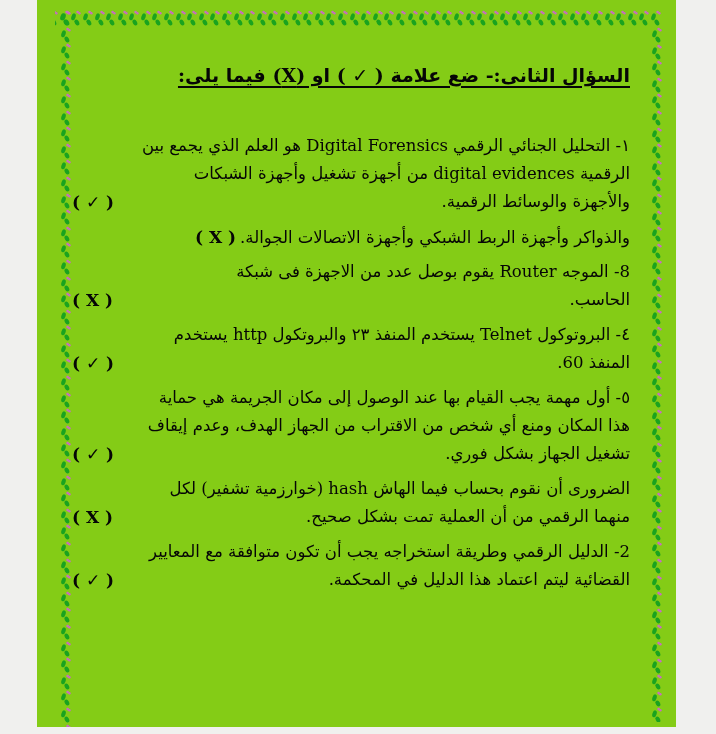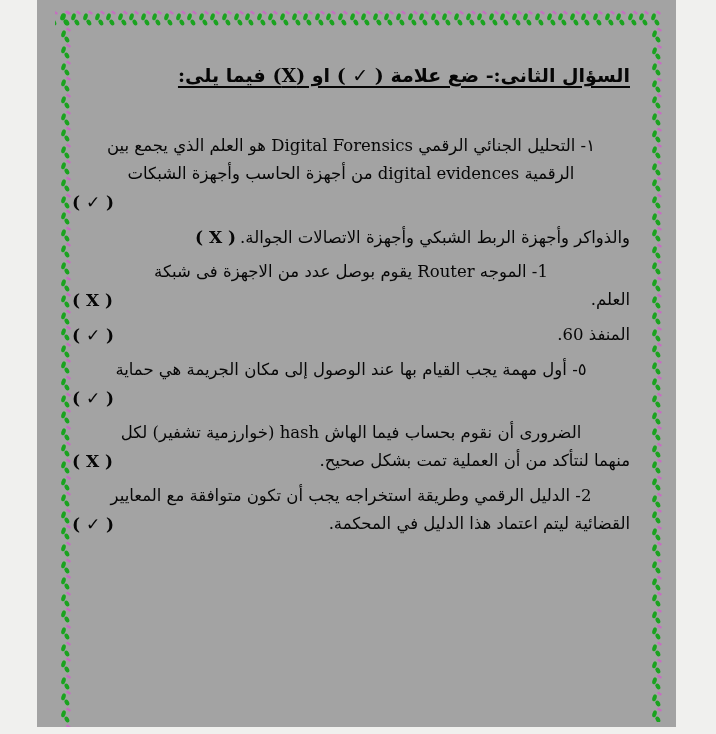--- a/index.html
+++ b/index.html
@@ -4,21 +4,21 @@
 <style>
   html,body{margin:0;padding:0;}
   body{
     width:716px;height:734px;overflow:hidden;position:relative;
     background:#f0f0ee;
     font-family:"DejaVu Serif","DejaVu Sans",serif;
     -webkit-font-smoothing:antialiased;
   }
   .page{
     position:absolute;left:37px;top:0;width:639px;height:727px;
-    background:#a3a3a3;
+    background:#84cc16;
   }
   
   .strip{position:absolute;overflow:hidden;display:flex;}
   .strip-top{left:18px;top:10px;width:606px;height:18px;flex-direction:row;}
   .strip-left{left:17px;top:10px;width:17px;height:717px;flex-direction:column;}
   .strip-right{left:608px;top:27px;width:17px;height:695px;flex-direction:column;}
   .motif{flex:0 0 auto;line-height:0;}
   .strip-top .motif{width:11.6px;height:17px;}
   .strip-left .motif,.strip-right .motif{width:12px;height:16.6px;}
   
@@ -27,21 +27,21 @@
     direction:rtl;text-align:right;color:#060606;
     font-size:16.5px;line-height:28px;
   }
   .title{
     margin-top:60px;margin-bottom:42px;
     font-weight:bold;font-size:19px;line-height:30px;
     text-decoration:underline;text-decoration-thickness:1.8px;text-underline-offset:4px;
     white-space:nowrap;
   }
   .item{margin:0 0 7px 0;}
-  .line{white-space:nowrap;height:28px;text-align:center;}
+  .line{white-space:nowrap;height:28px;}
   .lastline{position:relative;white-space:nowrap;height:28px;}
   .mark{font-weight:bold;font-size:17px;}
   .mark-tab{position:absolute;left:0;top:0;width:113px;text-align:left;direction:ltr;}
   .mark-inline{margin-right:4px;}
 </style>
 </head>
 <body>
 
 <div class="page">
   <div class="strip strip-top">
@@ -883,40 +883,42 @@
           <ellipse cx="3.5" cy="6.8" rx="2.1" ry="3.5" transform="rotate(18 3.5 6.8)" fill="#1aa31f"></ellipse>
           <ellipse cx="6.9" cy="12.5" rx="2.1" ry="3.2" transform="rotate(-28 6.9 12.5)" fill="#1aa31f"></ellipse>
         </svg></span>
     </div>
 
   <div class="content">
     <div class="title">السؤال الثانى:-  ضع علامة ( ✓ ) او (X) فيما يلى:</div>
     <div id="items">
         <div class="item">
           <div class="line">١- التحليل الجنائي الرقمي Digital Forensics  هو العلم الذي يجمع بين</div>
-          <div class="line">الرقمية digital evidences من أجهزة الحاسب وأجهزة الشبكات</div>
-          <div class="lastline"><span class="mark mark-tab">( ✓ )</span></div>
+          <div class="line">الرقمية digital evidences من أجهزة تشغيل وأجهزة الشبكات</div>
+          <div class="lastline"><span>والأجهزة والوسائط الرقمية.</span><span class="mark mark-tab">( ✓ )</span></div>
         </div>
         <div class="item">
           <div class="lastline"><span>والذواكر وأجهزة الربط الشبكي وأجهزة الاتصالات الجوالة.</span><span class="mark mark-inline">( X )</span></div>
         </div>
         <div class="item">
-          <div class="line">1- الموجه Router يقوم بوصل عدد من الاجهزة فى شبكة</div>
-          <div class="lastline"><span>العلم.</span><span class="mark mark-tab">( X )</span></div>
+          <div class="line">8- الموجه Router يقوم بوصل عدد من الاجهزة فى شبكة</div>
+          <div class="lastline"><span>الحاسب.</span><span class="mark mark-tab">( X )</span></div>
         </div>
         <div class="item">
+          <div class="line">٤- البروتوكول Telnet يستخدم المنفذ ٢٣ والبروتكول http  يستخدم</div>
           <div class="lastline"><span>المنفذ 60.</span><span class="mark mark-tab">( ✓ )</span></div>
         </div>
         <div class="item">
           <div class="line">٥- أول مهمة يجب القيام بها عند الوصول إلى مكان الجريمة هي حماية</div>
-          <div class="lastline"><span class="mark mark-tab">( ✓ )</span></div>
+          <div class="line">هذا المكان ومنع أي شخص من الاقتراب من الجهاز الهدف، وعدم إيقاف</div>
+          <div class="lastline"><span>تشغيل الجهاز بشكل فوري.</span><span class="mark mark-tab">( ✓ )</span></div>
         </div>
         <div class="item">
           <div class="line">الضرورى أن نقوم بحساب فيما الهاش hash (خوارزمية تشفير) لكل</div>
-          <div class="lastline"><span>منهما لنتأكد من أن العملية تمت بشكل صحيح.</span><span class="mark mark-tab">( X )</span></div>
+          <div class="lastline"><span>منهما الرقمي من أن العملية تمت بشكل صحيح.</span><span class="mark mark-tab">( X )</span></div>
         </div>
         <div class="item">
           <div class="line">2- الدليل الرقمي وطريقة استخراجه يجب أن تكون متوافقة مع المعايير</div>
           <div class="lastline"><span>القضائية ليتم اعتماد هذا الدليل في المحكمة.</span><span class="mark mark-tab">( ✓ )</span></div>
         </div>
       </div>
   </div>
 </div>
 
 </body></html>

